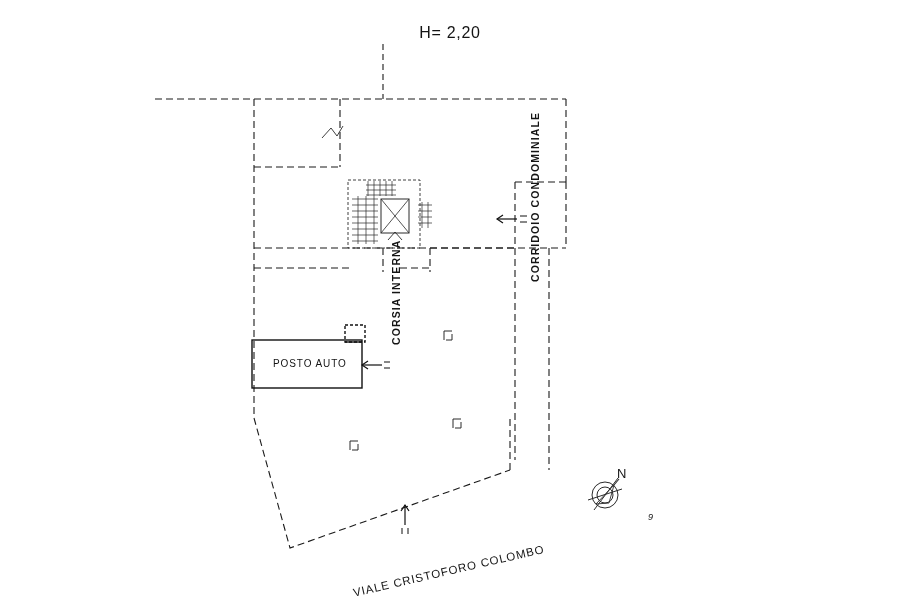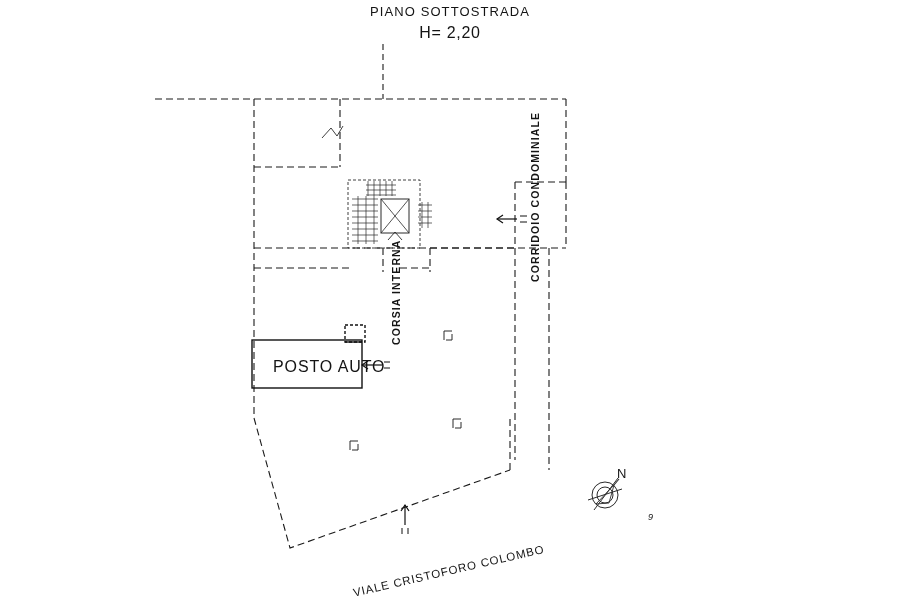--- a/index.html
+++ b/index.html
@@ -49,21 +49,21 @@
     left: 0;
     top: 24px;
     width: 900px;
     text-align: center;
     font-size: 16px;
     letter-spacing: 0.7px;
   }
   .lbl-posto {
     left: 273px;
     top: 358px;
-    font-size: 16px;
+    font-size: 10px;
     letter-spacing: 0.9px;
   }
   .lbl-corsia {
     left: 390px;
     top: 345px;
     font-size: 10.5px;
     font-weight: bold;
     letter-spacing: 1.1px;
     transform: rotate(-90deg);
     transform-origin: left top;
@@ -247,21 +247,20 @@
     <g fill="none" stroke="#2a2a2a" stroke-width="1">
       <circle cx="605" cy="495" r="13"></circle>
       <circle cx="605" cy="495" r="8"></circle>
       <line x1="588" y1="500" x2="622" y2="489"></line>
       <line x1="594" y1="510" x2="618" y2="478"></line>
       <polyline points="596,504 614,485 609,503 596,504" stroke-width="0.9"></polyline>
       <line x1="614" y1="485" x2="619" y2="479" stroke-width="1.1"></line>
     </g>
   </svg>
 
-  <div class="txt title-main">PIANO SOTTOSTRADA</div>
   <div class="txt title-sub">H= 2,20</div>
 
   <div class="txt lbl-posto">POSTO AUTO</div>
   <div class="txt lbl-corsia">CORSIA INTERNA</div>
   <div class="txt lbl-corridoio">CORRIDOIO CONDOMINIALE</div>
   <div class="txt lbl-street">VIALE CRISTOFORO COLOMBO</div>
   <div class="txt lbl-north">N</div>
   <div class="txt lbl-scale">9</div>
 
 </div>

